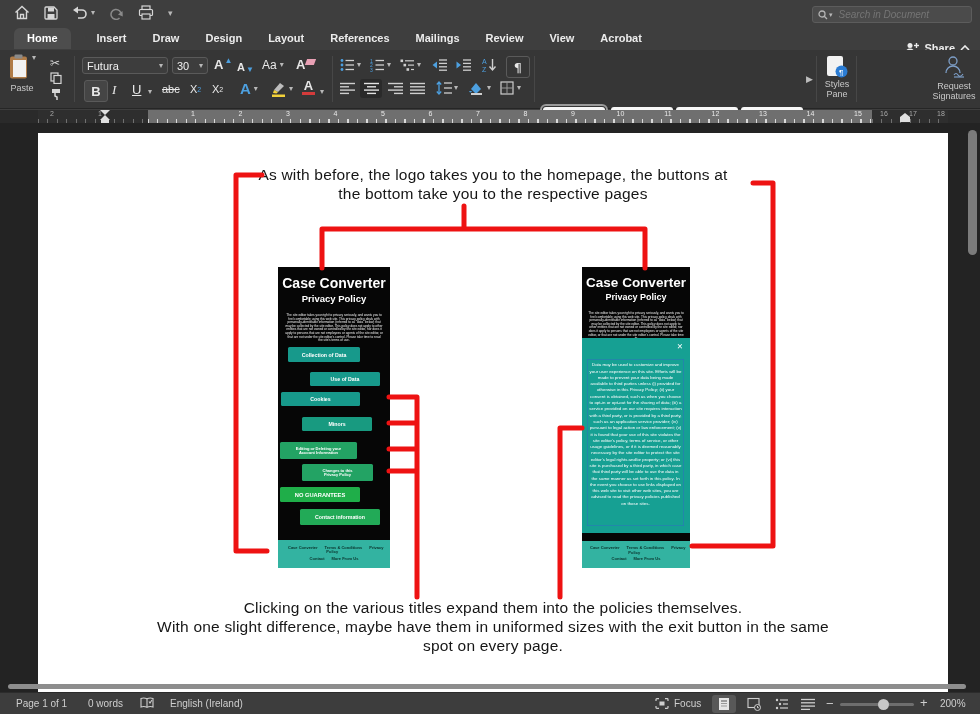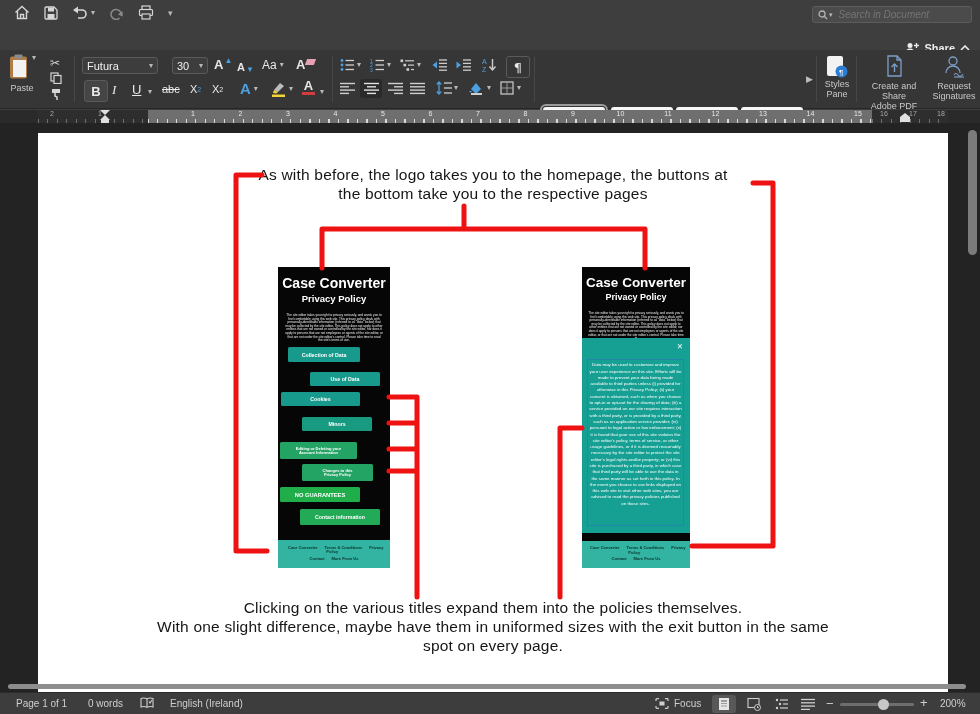--- a/index.html
+++ b/index.html
@@ -125,20 +125,32 @@
             <circle cx="4" cy="4" r="3" fill="none" stroke="#b5b5b5" stroke-width="1.3"></circle>
             <line x1="6.3" y1="6.3" x2="9" y2="9" stroke="#b5b5b5" stroke-width="1.3"></line>
           </svg>
         <span class="caret" style="font-size:7px;">▾</span>
       </span>
       <input placeholder="Search in Document" style="">
     </div>
   </div>
 
   <div id="tabbar">
+    <div style="position:absolute;left:27px;top:0;">
+      <span class="tab active">Home</span>
+      <span class="tab">Insert</span>
+      <span class="tab">Draw</span>
+      <span class="tab">Design</span>
+      <span class="tab">Layout</span>
+      <span class="tab">References</span>
+      <span class="tab">Mailings</span>
+      <span class="tab">Review</span>
+      <span class="tab">View</span>
+      <span class="tab">Acrobat</span>
+    </div>
     <div id="share">
       <span>
           <svg width="15" height="12" viewBox="0 0 15 12">
             <circle cx="6" cy="3.5" r="2.5" fill="#ececec"></circle>
             <path d="M1 11.5 a5 5 0 0 1 10 0 Z" fill="#ececec"></path>
             <line x1="12.5" y1="1" x2="12.5" y2="6" stroke="#ececec" stroke-width="1.4"></line>
             <line x1="10" y1="3.5" x2="15" y2="3.5" stroke="#ececec" stroke-width="1.4"></line>
           </svg>
         </span>
       <span>Share</span>
@@ -173,21 +185,21 @@
         </svg>
       </span>
     <span class="rbtn" style="left:50px;top:38px;">
         <svg width="12" height="13" viewBox="0 0 12 13">
           <path d="M2 1 h8 v4 h-8 z" fill="#d6d6d6"></path>
           <path d="M5 5 v3 l2 1 v3" fill="none" stroke="#d6d6d6" stroke-width="1.5"></path>
         </svg>
       </span>
     <div class="rdiv" style="left:74px;"></div>
 
-    <div class="combo" style="left:82px;top:7px;width:76px;">
+    <div class="combo" style="left:82px;top:7px;width:86px;">
       <span>Futura</span>
         <span class="caret">▾</span>
     </div>
     <div class="combo" style="left:172px;top:7px;width:36px;">
       <span>30</span>
         <span class="caret">▾</span>
     </div>
     <span class="rbtn" style="left:214px;top:7px;font-size:13px;font-weight:bold;">A<span style="color:#4da0e0;font-size:8px;margin-left:1px;margin-top:-8px;">▲</span></span>
     <span class="rbtn" style="left:237px;top:9px;font-size:11px;font-weight:bold;">A<span style="color:#4da0e0;font-size:8px;margin-left:1px;margin-top:6px;">▼</span></span>
     <span class="rbtn" style="left:262px;top:8px;font-size:12px;">
@@ -371,32 +383,20 @@
             <rect x="1" y="1" width="16" height="20" rx="2" fill="#f2f2f2"></rect>
             <circle cx="15.5" cy="16.5" r="6" fill="#2b7cd3"></circle>
             <text x="13" y="19.5" font-size="8" fill="#fff" font-family="sans-serif">¶</text>
           </svg>
         </span>
       <span class="grpLabel prel" style="margin-top:0;">Styles
 Pane</span>
     </div>
     <div class="rdiv" style="left:856px;"></div>
 
-    <div class="rbtn" style="left:862px;top:5px;flex-direction:column;width:64px;">
-      <span>
-          <svg width="20" height="24" viewBox="0 0 20 24">
-            <path d="M4 1 H13 L17 5 V21 H4 Z" fill="none" stroke="#7d9ec7" stroke-width="1.3"></path>
-            <path d="M13 1 V5 H17" fill="none" stroke="#7d9ec7" stroke-width="1.3"></path>
-            <line x1="10.5" y1="9" x2="10.5" y2="17" stroke="#7d9ec7" stroke-width="1.4"></line>
-            <polyline points="7.5,12 10.5,9 13.5,12" fill="none" stroke="#7d9ec7" stroke-width="1.4"></polyline>
-          </svg>
-        </span>
-      <span class="grpLabel prel" style="margin-top:2px;">Create and Share
-Adobe PDF</span>
-    </div>
     <div class="rbtn" style="left:930px;top:5px;flex-direction:column;width:48px;">
       <span>
           <svg width="22" height="24" viewBox="0 0 22 24">
             <circle cx="10" cy="6" r="4" fill="none" stroke="#7d9ec7" stroke-width="1.3"></circle>
             <path d="M3 18 a7 7 0 0 1 14 0" fill="none" stroke="#7d9ec7" stroke-width="1.3"></path>
             <path d="M11 20 q2 -3 4 0 t5 -1" fill="none" stroke="#7d9ec7" stroke-width="1.2"></path>
             <line x1="11" y1="22" x2="21" y2="22" stroke="#7d9ec7" stroke-width="1.2"></line>
           </svg>
         </span>
       <span class="grpLabel prel" style="margin-top:2px;">Request

